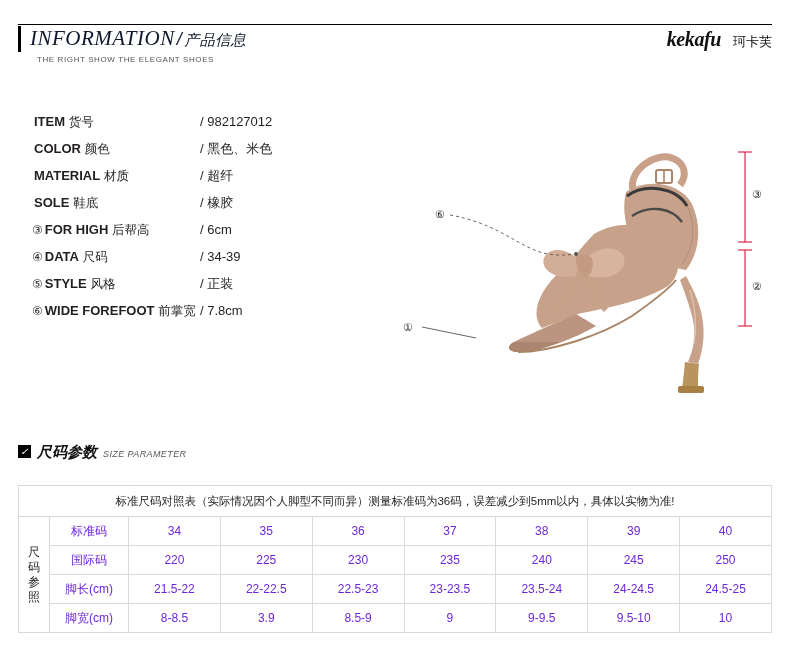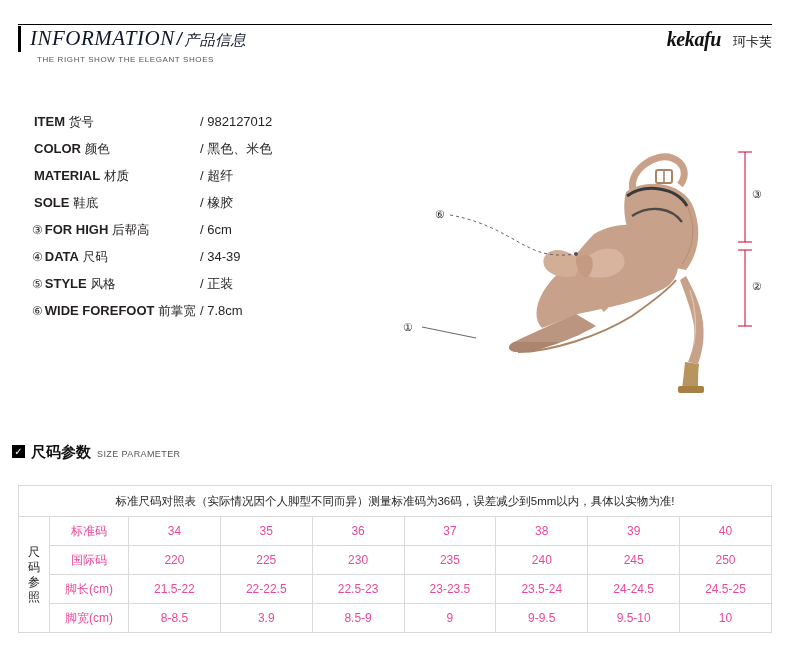--- a/index.html
+++ b/index.html
@@ -147,23 +147,24 @@
   }
   .dim-label {
     position: absolute;
     font-size: 11px;
     color: #231f20;
   }
 
   
   .size-head {
     position: absolute;
-    left: 12px;
+    left: 18px;
     top: 443px;
     white-space: nowrap;
+    font-style: italic;
   }
   .size-check {
     display: inline-block;
     width: 13px;
     height: 13px;
     background: #000;
     color: #fff;
     font-size: 10px;
     line-height: 13px;
     text-align: center;
@@ -188,21 +189,21 @@
     left: 18px;
     top: 485px;
     width: 754px;
     border-collapse: collapse;
     font-size: 12px;
   }
   .size-table td {
     border: 1px solid #d9d9d9;
     text-align: center;
     height: 28px;
-    color: #ec4899;
+    color: #6d28d9;
     padding: 0 2px;
   }
   .size-table .note-cell {
     font-size: 11.5px;
     height: 30px;
     color: #231f20;
   }
   .size-table .side-cell {
     width: 26px;
     font-size: 12px;

